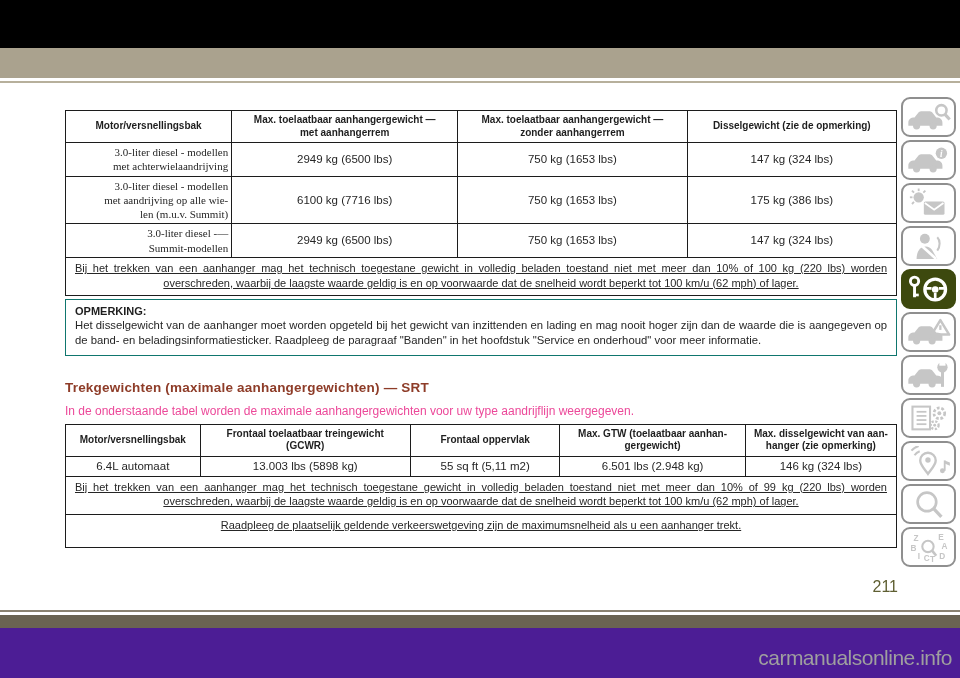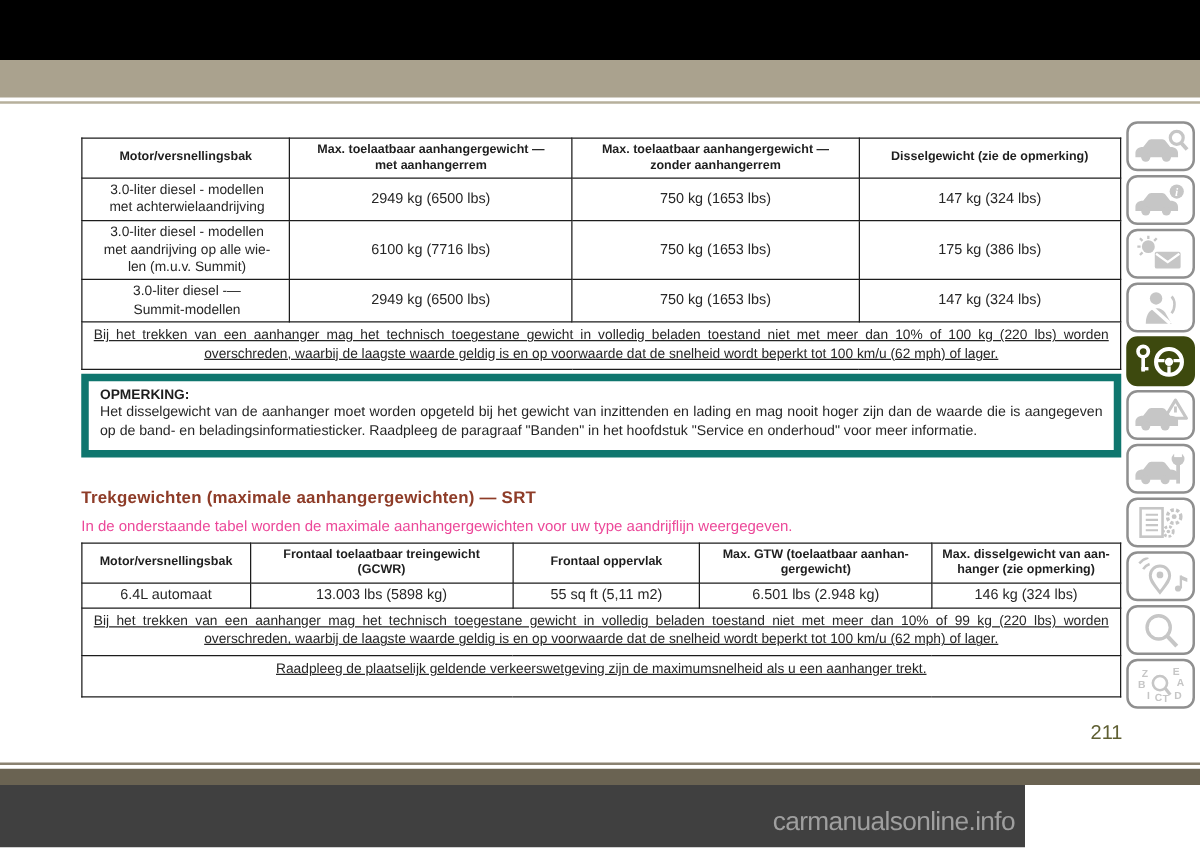--- a/index.html
+++ b/index.html
@@ -5,36 +5,36 @@
   * { margin:0; padding:0; box-sizing:border-box; }
   html,body { width:960px; height:678px; }
   body { font-family:"Liberation Sans", sans-serif; background:#fff; position:relative; overflow:hidden; }
 
   
   .bar-black-top  { position:absolute; top:0; left:0; width:960px; height:48px; background:#000; }
   .bar-tan        { position:absolute; top:48px; left:0; width:960px; height:30px; background:#aaa28e; }
   .line-top       { position:absolute; top:81px; left:0; width:960px; height:2px; background:#b7b09c; }
   .line-bottom    { position:absolute; bottom:66px; left:0; width:960px; height:2px; background:#8a8271; }
   .bar-olive      { position:absolute; bottom:50px; left:0; width:960px; height:13px; background:#6a6352; }
-  .bar-black-bot  { position:absolute; bottom:0; left:0; width:820px; height:50px; background:#404040; }
+  .bar-black-bot  { position:absolute; bottom:0; left:0; width:960px; height:50px; background:#4c1d95; }
   .watermark      { position:absolute; right:8px; bottom:8px; font-size:21px; color:#9f9f9f; letter-spacing:-0.5px; }
 
   
   .page-body { position:absolute; top:84px; left:0; width:960px; }
   .doc { margin:26px 0 0 65px; width:748px; color:#262626; }
 
   table { border-collapse:collapse; width:832px; table-layout:fixed; }
   th, td { border:1px solid #1c1c1c; vertical-align:middle; }
   th { font-size:10px; font-weight:bold; text-align:center; padding:3px 4px; line-height:1.25; white-space:pre-line; color:#1e1e1e; }
   td.val { font-size:11.5px; text-align:center; padding:2px 4px; line-height:1.3; }
-  td.model { font-size:11px; text-align:center; padding:2px 3px 2px 5px; line-height:1.3; white-space:pre-line; }
+  td.model { font-size:11px; text-align:right; padding:2px 3px 2px 5px; line-height:1.3; white-space:pre-line;font-family:Liberation Serif, serif; }
   td.noterow { font-size:11px; line-height:1.32; padding:3px 9px 5px 9px; text-align:justify; text-align-last:center;text-decoration:underline; }
   td.noterow.pad-extra { padding-bottom:15px; }
 
-  .opmerking-box { margin-top:3px; width:832px; border:6px solid #0f766e; padding:5px 9px 7px 9px; }
+  .opmerking-box { margin-top:3px; width:832px; border:1px solid #0f766e; padding:5px 9px 7px 9px; }
   .opmerking-title { font-size:11px; font-weight:bold; color:#1e1e1e; }
   .opmerking-text { font-size:11.3px; line-height:1.32; text-align:justify; margin-top:1px; }
 
   .srt-heading { margin:24px 0 0 65px; font-size:13.5px; font-weight:bold; color:#8e3c28; letter-spacing:0.2px; }
   .srt-intro   { margin:9px 0 6px 65px; font-size:12px; color:#ec4899; }
 
   .page-number { position:absolute; top:578px; left:830px; width:68px; text-align:right; font-size:16px; color:#5f5f32; }
 
   
   .sidebar { position:absolute; top:97px; left:901px; width:55px; display:flex; flex-direction:column; gap:3px; }

